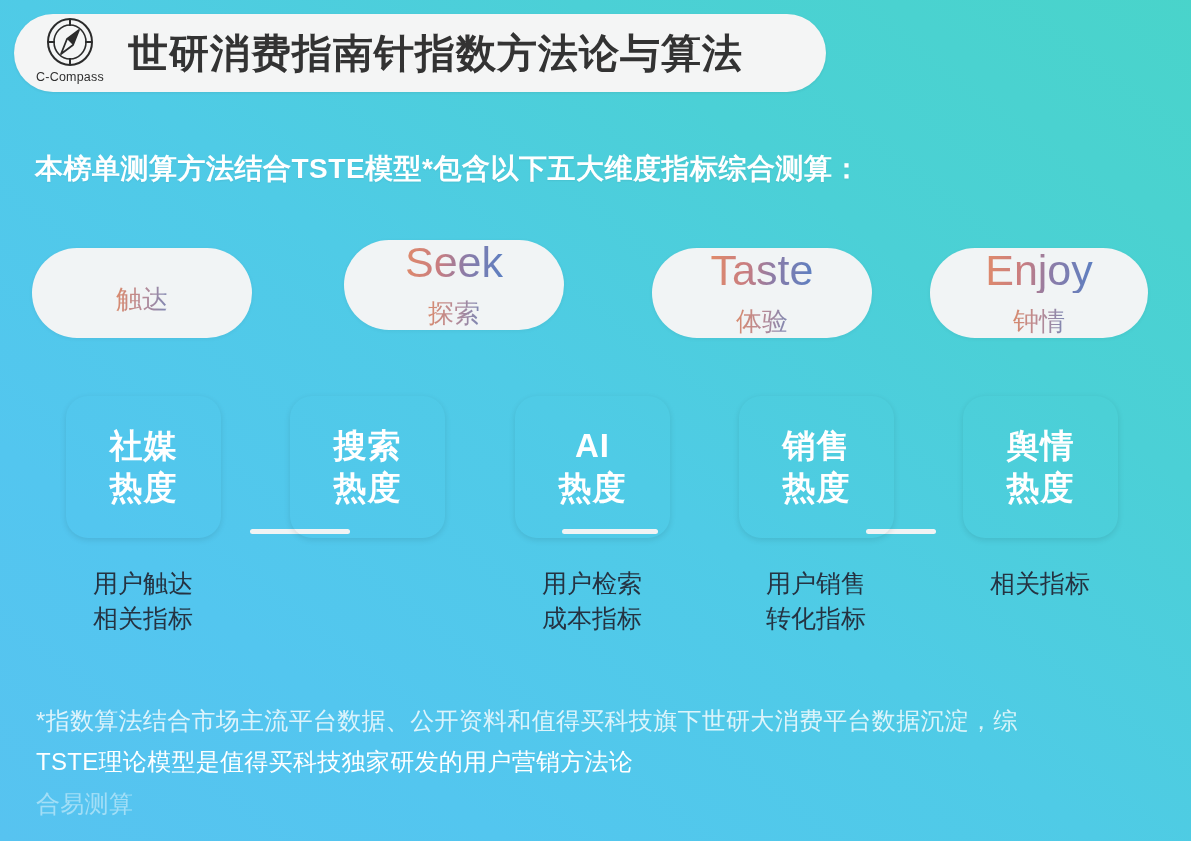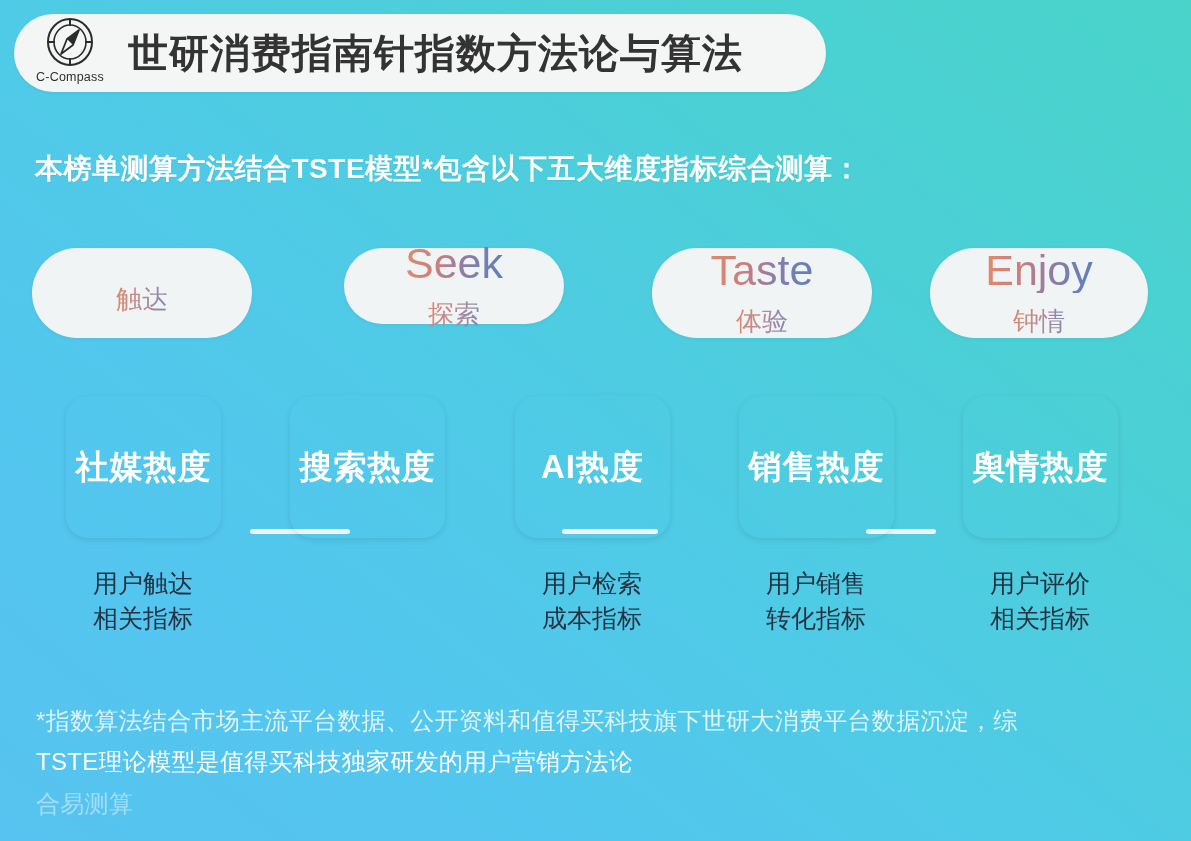--- a/index.html
+++ b/index.html
@@ -133,21 +133,21 @@
     height: 146px;
   }
   .card {
     position: absolute;
     top: 0;
     width: 155px;
     height: 142px;
     border-radius: 22px;
     background: linear-gradient(38deg, #d4good 0%, #d88a66 0%, #b8899a 34%, #8e8fb6 58%, #6689c6 88%, #5d86c8 100%);
     display: flex;
-    flex-direction: row;
+    flex-direction: column;
     align-items: center;
     justify-content: center;
     box-shadow: 0 2px 6px rgba(0,0,0,0.10);
   }
   .card-line {
     font-size: 33px;
     font-weight: bold;
     color: #ffffff;
     line-height: 1.28;
     white-space: nowrap;
@@ -217,21 +217,21 @@
   <div id="subtitle">本榜单测算方法结合TSTE模型*包含以下五大维度指标综合测算：</div>
 
   <div id="pill-row">
     <div class="connector" style="left:250px; width:100px;"></div>
     <div class="connector" style="left:562px; width:96px;"></div>
     <div class="connector" style="left:866px; width:70px;"></div>
 
     <div class="pill" style="left:32px; top:10px; width:220px; height:90px;">
       <span class="pill-cn">触达</span>
     </div>
-    <div class="pill" style="left:344px; top:10px; width:220px; height:76px;justify-content:center;">
+    <div class="pill" style="left:344px; top:2px; width:220px; height:90px;justify-content:center;">
       <span class="pill-en">Seek</span>
       <span class="pill-cn">探索</span>
     </div>
     <div class="pill" style="left:652px; top:10px; width:220px; height:90px;">
       <span class="pill-en">Taste</span>
       <span class="pill-cn">体验</span>
     </div>
     <div class="pill" style="left:930px; top:10px; width:218px; height:90px;">
       <span class="pill-en">Enjoy</span>
       <span class="pill-cn">钟情</span>
@@ -268,21 +268,20 @@
     </div>
     <div class="caption" style="left:492px;">
       <div>用户检索</div>
       <div>成本指标</div>
     </div>
     <div class="caption" style="left:716px;">
       <div>用户销售</div>
       <div>转化指标</div>
     </div>
     <div class="caption" style="left:940px;">
-      <div>用户评价</div>
       <div>相关指标</div>
     </div>
   </div>
 
   <div id="footnote">
     <div class="foot-line foot-faded-1">*指数算法结合市场主流平台数据、公开资料和值得买科技旗下世研大消费平台数据沉淀，综</div>
     <div class="foot-line">TSTE理论模型是值得买科技独家研发的用户营销方法论</div>
     <div class="foot-line foot-faded-2">合易测算</div>
   </div>
 

